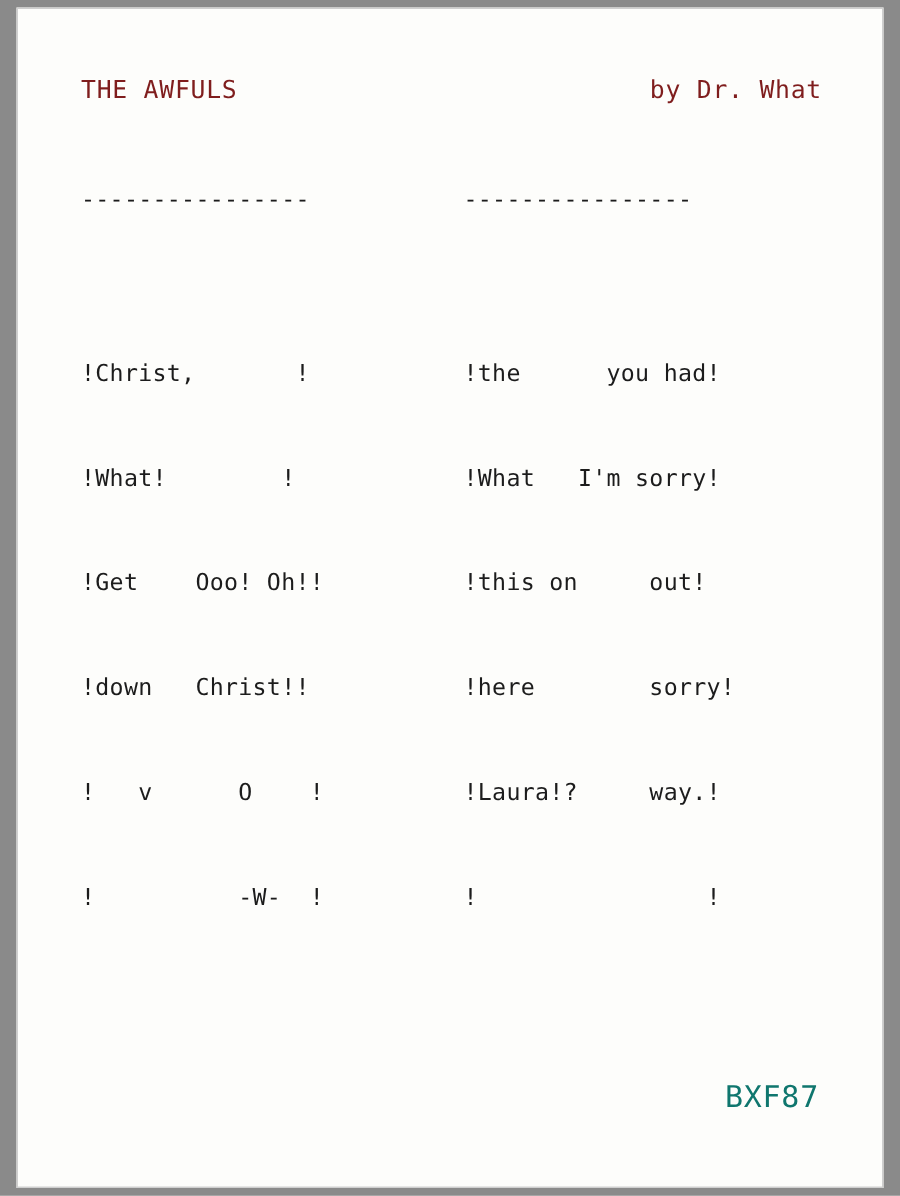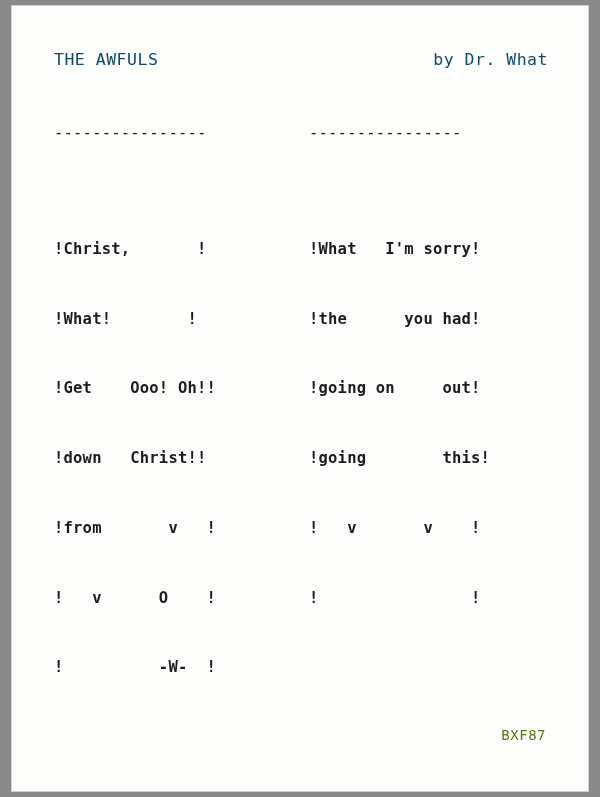--- a/index.html
+++ b/index.html
@@ -30,21 +30,21 @@
     left: 42px;
     top: 44px;
     width: 494px;
   }
   .header {
     display: flex;
     justify-content: space-between;
     align-items: baseline;
     font-size: 16.5px;
     letter-spacing: 0.5px;
-    color: #0c4a6e;
+    color: #7f1d1d;
     margin-bottom: 6px;
   }
   .strip-title {
     white-space: pre;
   }
   .strip-author {
     white-space: pre;
   }
   .grid {
     display: grid;
@@ -63,29 +63,28 @@
   .panel .rule {
     white-space: pre;
     display: block;
   }
   .panel .body {
     display: block;
   }
   .panel .body > span {
     display: block;
     white-space: pre;
-    font-weight: bold;
   }
   .footer {
     position: absolute;
     right: 42px;
     bottom: 48px;
-    font-size: 14px;
+    font-size: 20px;
     letter-spacing: 0.5px;
-    color: #4d7c0f;
+    color: #0f766e;
     white-space: pre;
     margin-left: 24px;
   }
 </style>
 </head>
 <body>
 
 <div class="page">
   <div class="sheet">
 
@@ -96,39 +95,38 @@
 
     <div class="grid">
 
       <div class="panel">
         <span class="rule">----------------</span>
         <span class="body">
           <span>!Christ,       !</span>
           <span>!What!        !</span>
           <span>!Get    Ooo! Oh!!</span>
           <span>!down   Christ!!</span>
-          <span>!from       v   !</span>
           <span>!   v      O    !</span>
           <span>!          -W-  !</span>
           
           
           
           
         </span>
         
       </div>
 
       <div class="panel">
         <span class="rule">----------------</span>
         <span class="body">
+          <span>!the      you had!</span>
           <span>!What   I'm sorry!</span>
-          <span>!the      you had!</span>
-          <span>!going on     out!</span>
-          <span>!going        this!</span>
-          <span>!   v       v    !</span>
+          <span>!this on     out!</span>
+          <span>!here        sorry!</span>
+          <span>!Laura!?     way.!</span>
           <span>!                !</span>
           
           
           
           
         </span>
         
       </div>
 
     </div>

